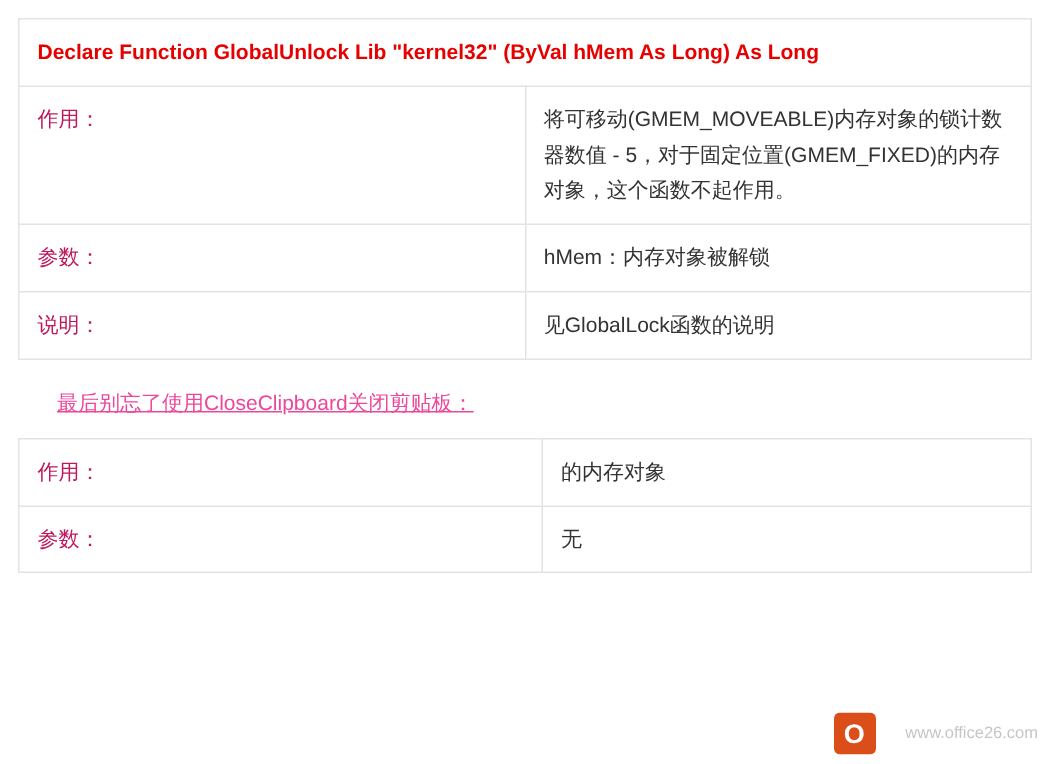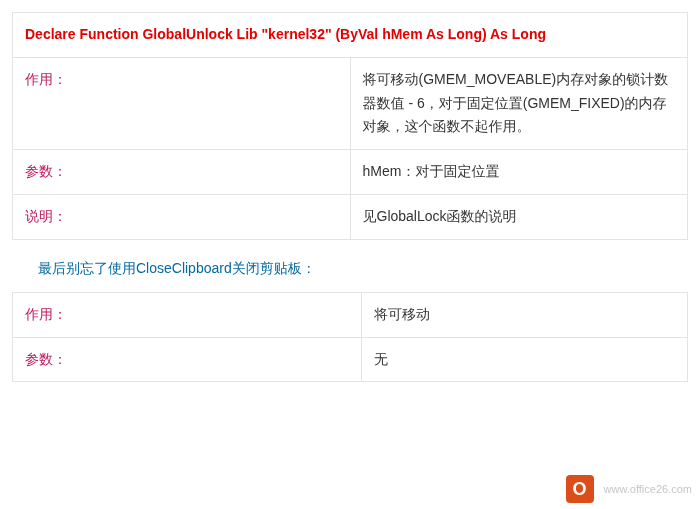--- a/index.html
+++ b/index.html
@@ -30,21 +30,22 @@
   .header-row td {
     color: #e60000;
     font-weight: bold;
   }
   .label-col {
     width: 48%;
     color: #be185d;
   }
   .intertext {
     padding: 6px 0 14px 26px;
-    color: #0369a1;
+    color: #ec4899;
+    text-decoration: underline;
   }
   .watermark {
     position: fixed;
     right: 8px;
     bottom: 6px;
     font-size: 20px;
     font-weight: bold;
     font-style: italic;
     color: rgba(180,180,180,0.55);
     display: flex;
@@ -63,55 +64,55 @@
     color: #fff;
     font-style: normal;
     font-size: 18px;
     font-weight: bold;
     margin-right: 4px;
     opacity: 0.9;
   }
   .wm-sub {
     font-size: 11px;
     color: rgba(150,150,150,0.55);
-    margin-left: 6px;
+    margin-left: 16px;
     font-style: normal;
     font-weight: normal;
   }
 </style>
 </head>
 <body>
 
 <table>
   <tbody>
       <tr class="header-row">
     <td colspan="2">Declare Function GlobalUnlock Lib "kernel32" (ByVal hMem As Long) As Long</td>
   </tr>
   <tr>
     <td class="label-col">作用：</td>
-    <td>将可移动(GMEM_MOVEABLE)内存对象的锁计数器数值 - 6，对于固定位置(GMEM_FIXED)的内存对象，这个函数不起作用。</td>
+    <td>将可移动(GMEM_MOVEABLE)内存对象的锁计数器数值 - 5，对于固定位置(GMEM_FIXED)的内存对象，这个函数不起作用。</td>
   </tr>
   <tr>
     <td class="label-col">参数：</td>
-    <td>hMem：对于固定位置</td>
+    <td>hMem：内存对象被解锁</td>
   </tr>
   <tr>
     <td class="label-col">说明：</td>
     <td>见GlobalLock函数的说明</td>
   </tr>
 </tbody>
   </table>
 
 <div class="intertext">最后别忘了使用CloseClipboard关闭剪贴板：</div>
 
 <table>
   <tbody>
   <tr>
     <td class="label-col">作用：</td>
-    <td>将可移动</td>
+    <td>的内存对象</td>
   </tr>
   <tr>
     <td class="label-col">参数：</td>
     <td>无</td>
   </tr>
 
 </tbody>
   </table>
 
 <div class="watermark">

